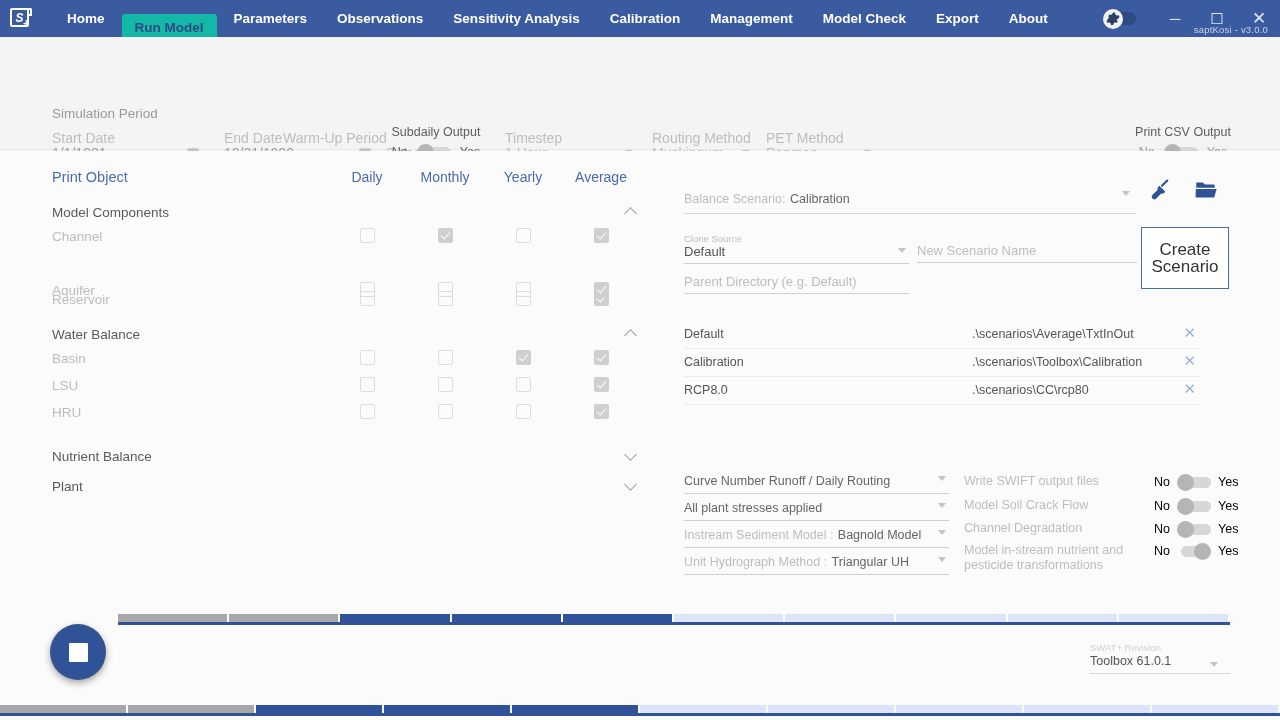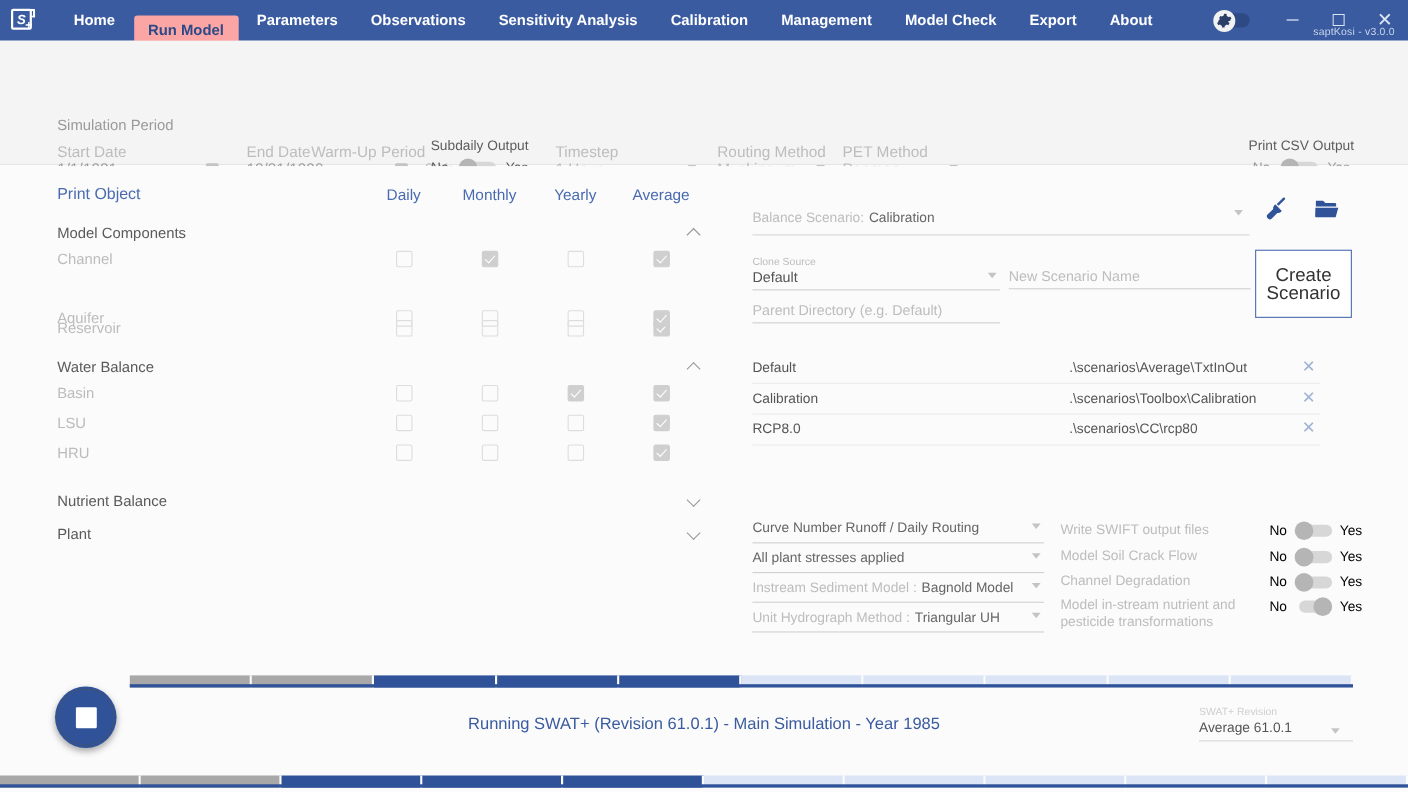--- a/index.html
+++ b/index.html
@@ -33,21 +33,21 @@
   .logo .plus {
     position: absolute; left: 15px; top: 11px; color: #fff;
     font-size: 11px; font-weight: bold; line-height: 11px;
   }
   .navitems { display: flex; align-items: center; height: 37px; }
   .navitem {
     color: #ffffff; font-size: 13.5px; font-weight: bold;
     padding: 6px 13px; margin: 0 2px; border-radius: 3px;
     white-space: nowrap; cursor: default;
   }
-  .navitem.active { background: #fca5a5; color: #2b4a87; margin-top: 17px; }
+  .navitem.active { background: #14b8a6; color: #2b4a87; margin-top: 17px; }
   .navright {
     position: absolute; right: 0; top: 0; height: 37px;
     display: flex; align-items: center;
   }
   .gear-toggle { position: relative; width: 44px; height: 20px; margin-right: 16px; }
   .gear-toggle .track {
     position: absolute; left: 16px; top: 3px; width: 26px; height: 13px;
     border-radius: 7px; background: #2d4a85;
   }
   .gear-toggle .knob {
@@ -491,26 +491,25 @@
           </div>
         </div>
       </div>
   </div>
 
   <div class="bottombar">
     <div class="stopbtn">
       <div class="focusring"></div>
       <div class="sq2"></div>
     </div>
-    <div class="statusmsg">Running SWAT+ (Revision 61.0.1) - Main Simulation - Year 1985</div>
   </div>
 
   <div class="rev-field">
     <div class="rl">SWAT+ Revision</div>
-    <div class="rv">Average 61.0.1</div>
+    <div class="rv">Toolbox 61.0.1</div>
     <div class="solidline" style="margin-top:5px;"></div>
     <span class="dd-arrow" style="top:20px; right:12px;"></span>
   </div>
 
   <div class="pbar" id="pbar-top" style="left:118px; top:614px; width:1112px;">
       <div class="seg" style="width: 111.2px; background: rgb(168, 168, 168);"></div>
       <div class="seg" style="width: 111.2px; background: rgb(168, 168, 168);"></div>
       <div class="seg" style="width: 111.2px; background: rgb(47, 82, 152);"></div>
       <div class="seg" style="width: 111.2px; background: rgb(47, 82, 152);"></div>
       <div class="seg" style="width: 111.2px; background: rgb(47, 82, 152);"></div>

